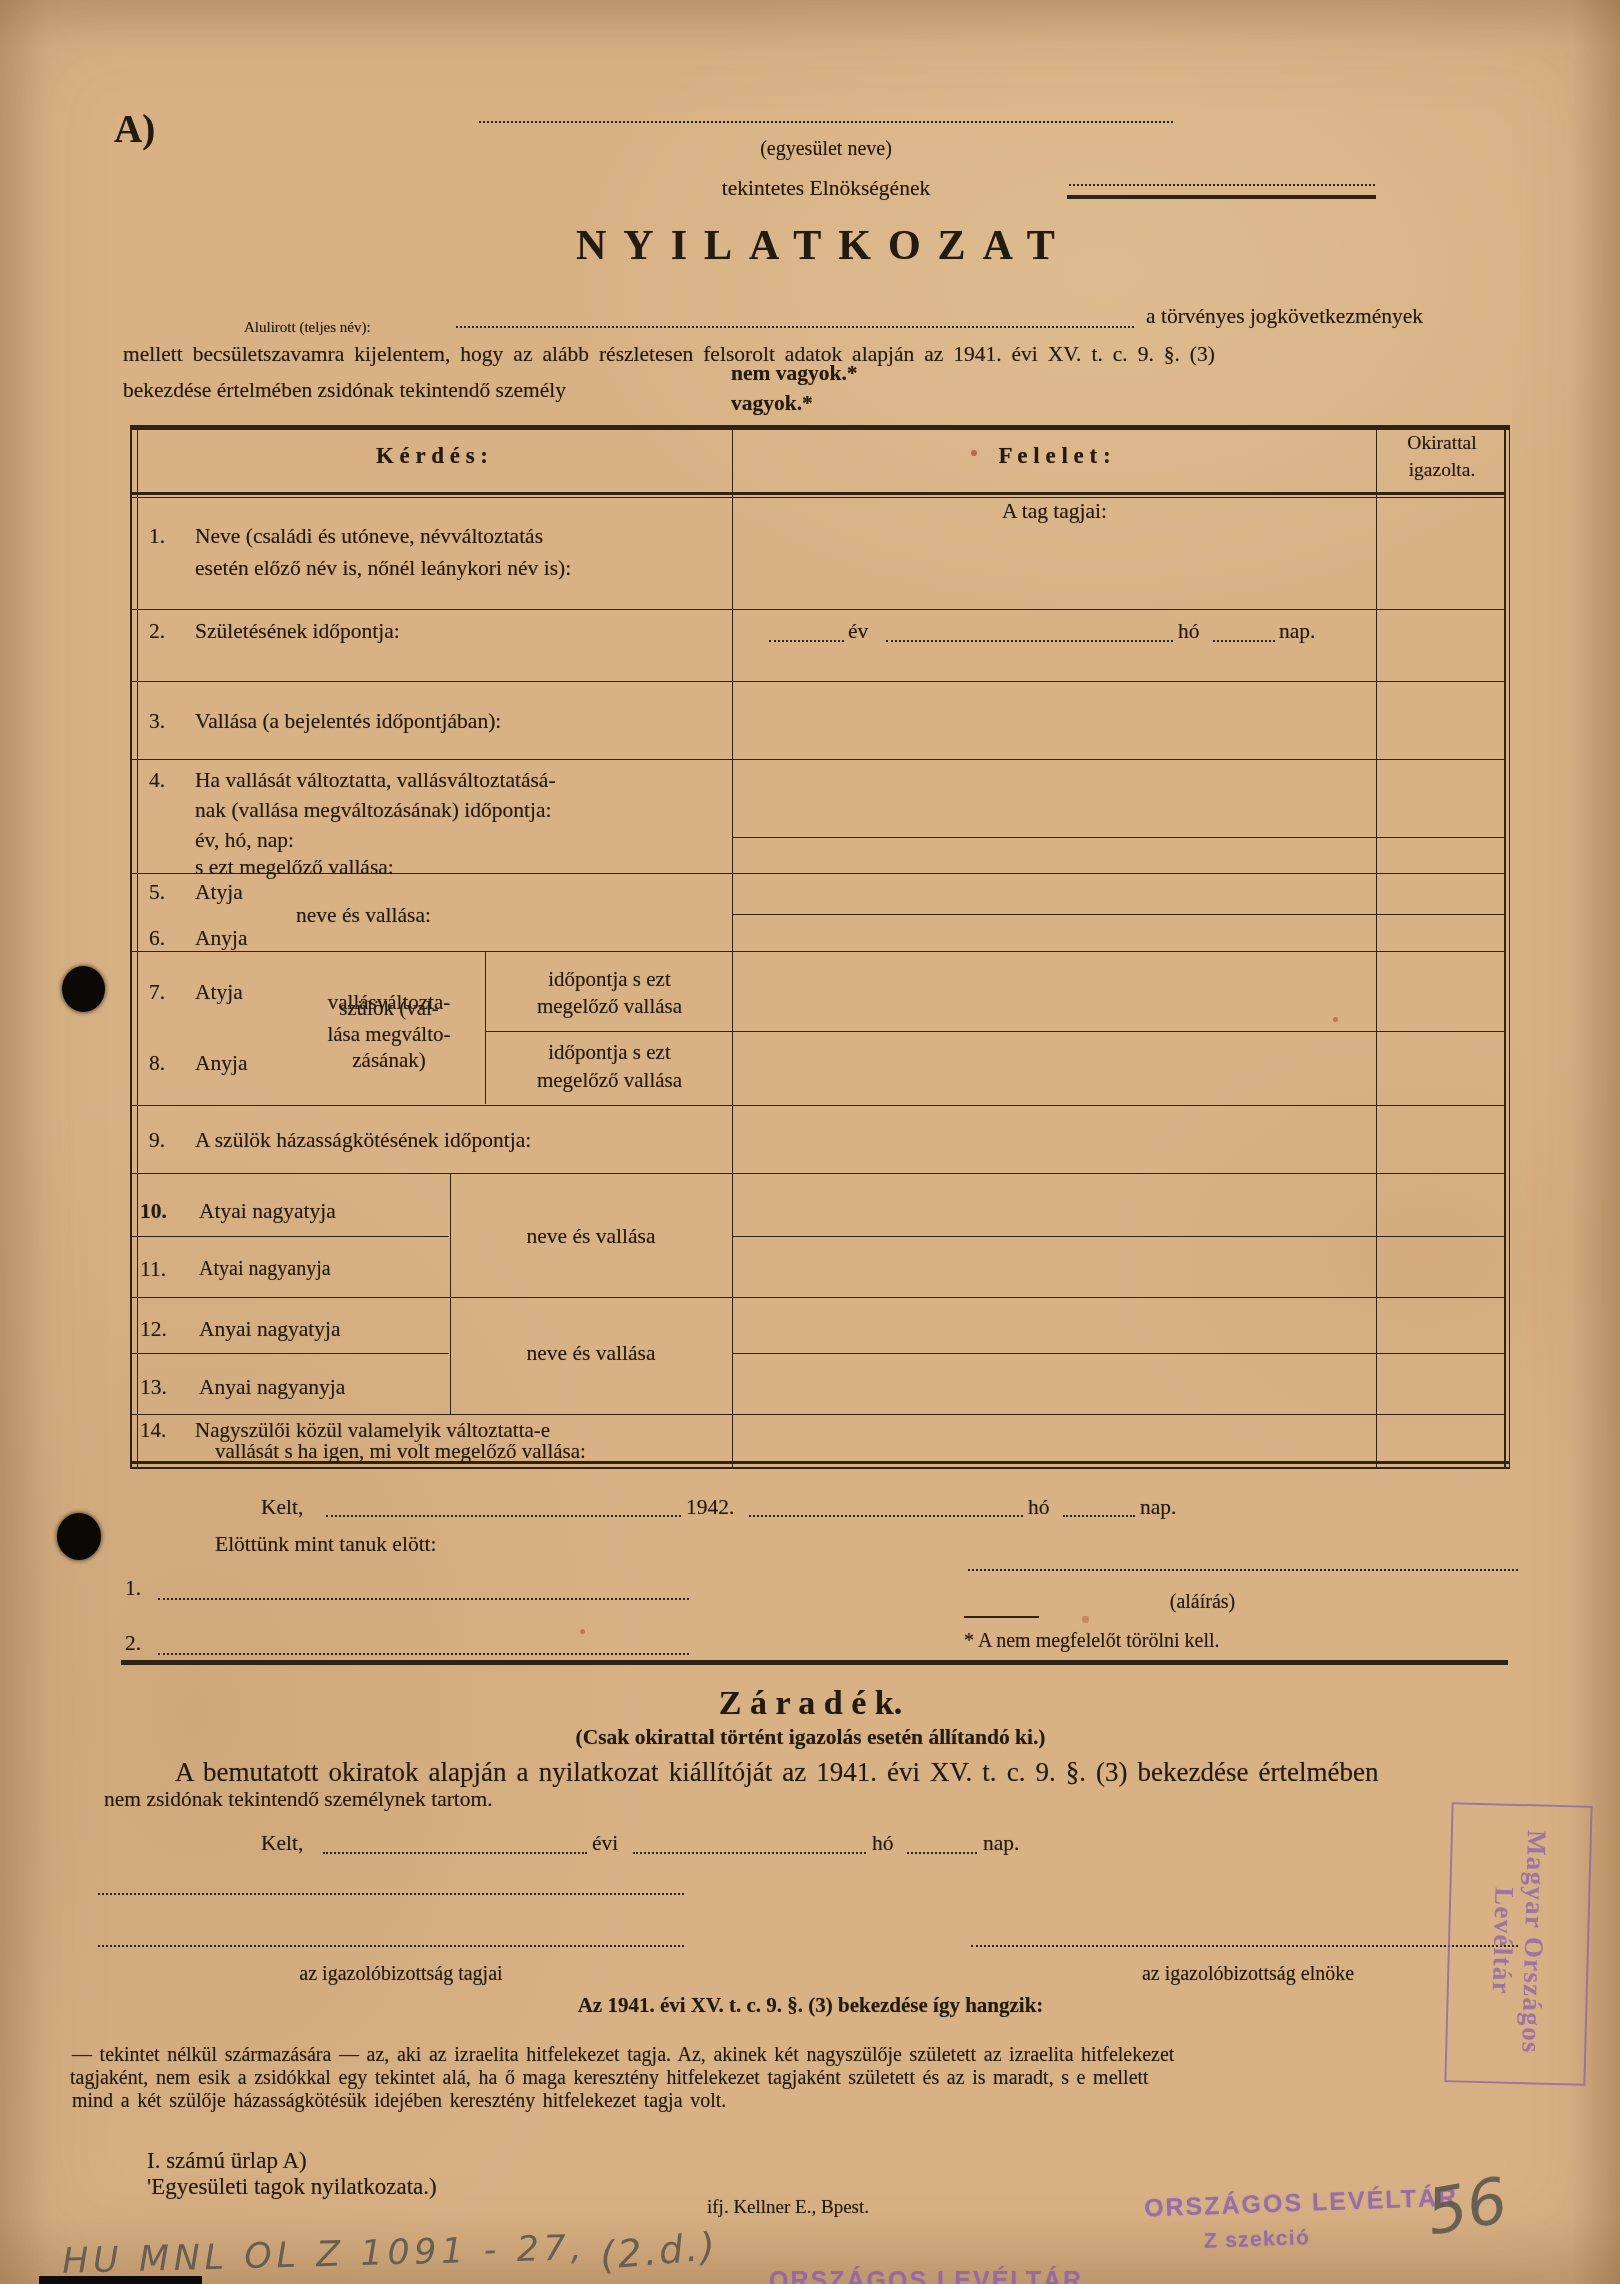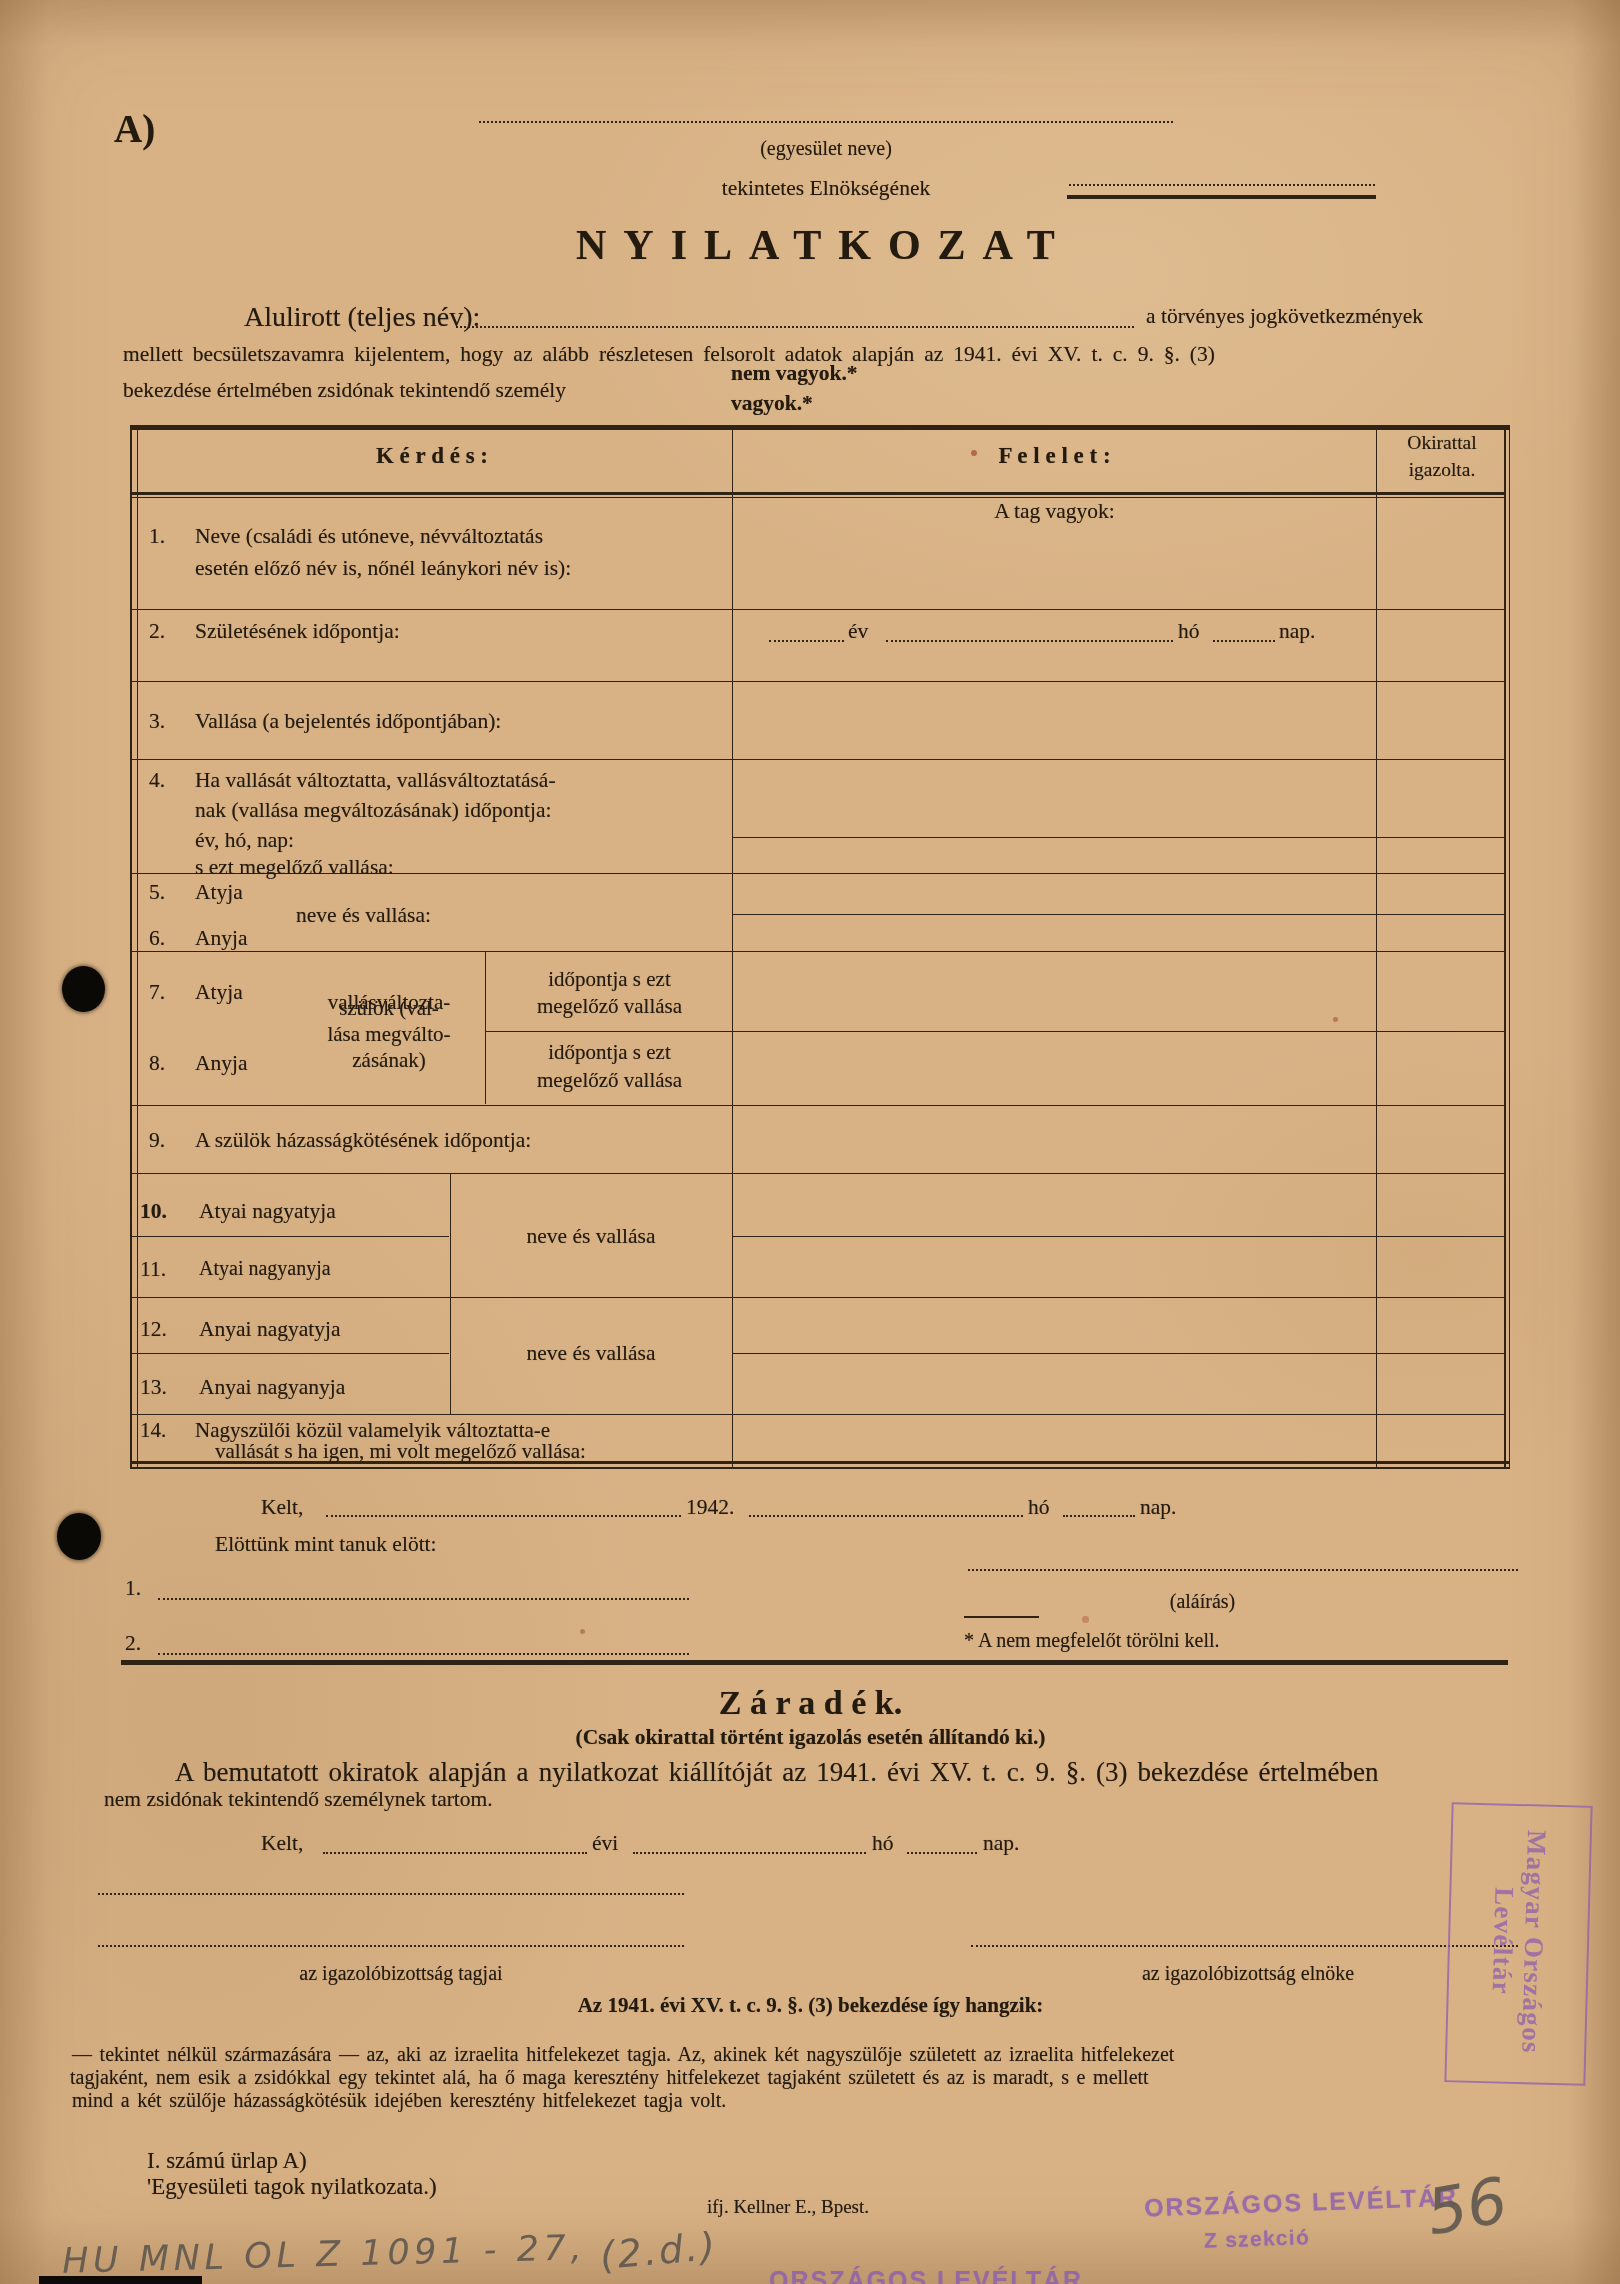--- a/index.html
+++ b/index.html
@@ -53,21 +53,21 @@
   <div class="corner" style="left:39px;top:2276px;width:163px;height:9px;"></div>
 
   <div class="t b" style="left:114px;top:109px;font-size:39px;">A)</div>
   <div class="dotl" style="left:479px;top:121px;width:694px;"></div>
   <div class="t c" style="left:479px;top:138px;width:694px;font-size:20px;">(egyesület neve)</div>
   <div class="t c" style="left:479px;top:177px;width:694px;font-size:21.5px;">tekintetes Elnökségének</div>
   <div class="dotl" style="left:1069px;top:184px;width:306px;"></div>
   <div class="hl" style="left:1067px;top:195px;width:309px;height:3.9px;"></div>
   <div class="t b" style="left:576px;top:223px;font-size:42px;letter-spacing:17px;">NYILATKOZAT</div>
 
-  <div class="t" style="left:244px;top:302px;font-size:28px;">Alulirott  (teljes  név):</div>
+  <div class="t" style="left:244px;top:320px;font-size:15px;">Alulirott  (teljes  név):</div>
   <div class="dotl" style="left:456px;top:326px;width:678px;"></div>
   <div class="t" style="left:1146px;top:305px;font-size:21.5px;text-align:right;">a törvényes jogkövetkezmények</div>
   <div class="t" style="left:123px;top:343px;font-size:21.5px;word-spacing:4.6px;">mellett becsületszavamra kijelentem, hogy az alább részletesen felsorolt adatok alapján az 1941. évi XV. t. c. 9. §. (3)</div>
   <div class="t" style="left:123px;top:379px;font-size:21.5px;">bekezdése értelmében zsidónak tekintendő személy</div>
   <div class="t b" style="left:731px;top:362px;font-size:21.5px;">nem vagyok.*</div>
   <div class="t b" style="left:731px;top:392px;font-size:21.5px;">vagyok.*</div>
 
   <div class="hl" style="left:130px;top:425px;width:1380px;height:4.6px;"></div>
   <div class="hl" style="left:130px;top:1461px;width:1380px;height:2.6px;"></div>
   <div class="hl" style="left:130px;top:1467px;width:1380px;height:2px;"></div>
@@ -101,21 +101,21 @@
   <div class="hl" style="left:732px;top:1353px;width:774px;height:1.3px;"></div>
 
   <div class="vl" style="left:485px;top:951px;width:1.3px;height:153px;"></div>
   <div class="vl" style="left:450px;top:1173px;width:1.3px;height:241px;"></div>
 
   <div class="t b c" style="left:132px;top:444px;width:600px;font-size:23px;">K é r d é s :</div>
   <div class="t b c" style="left:733px;top:444px;width:643px;font-size:23px;">F e l e l e t :</div>
   <div class="t c" style="left:1378px;top:433px;width:128px;font-size:19.5px;">Okirattal</div>
   <div class="t c" style="left:1378px;top:460px;width:128px;font-size:19.5px;">igazolta.</div>
 
-  <div class="t c" style="left:733px;top:500px;width:643px;font-size:21.5px;">A tag vagyok:</div>
+  <div class="t c" style="left:733px;top:500px;width:643px;font-size:21.5px;">A tag tagjai:</div>
   <div class="t" style="left:149px;top:525px;font-size:21.5px;">1.</div>
   <div class="t" style="left:195px;top:525px;font-size:21.5px;">Neve  (családi  és  utóneve,  névváltoztatás</div>
   <div class="t" style="left:195px;top:557px;font-size:21.5px;">esetén előző név is, nőnél leánykori név is):</div>
 
   <div class="t" style="left:149px;top:620px;font-size:21.5px;">2.</div>
   <div class="t" style="left:195px;top:620px;font-size:21.5px;">Születésének időpontja:</div>
   <div class="dotl" style="left:769px;top:640px;width:75px;"></div>
   <div class="t" style="left:848px;top:620px;font-size:21.5px;">év</div>
   <div class="dotl" style="left:886px;top:640px;width:287px;"></div>
   <div class="t" style="left:1178px;top:620px;font-size:21.5px;">hó</div>

